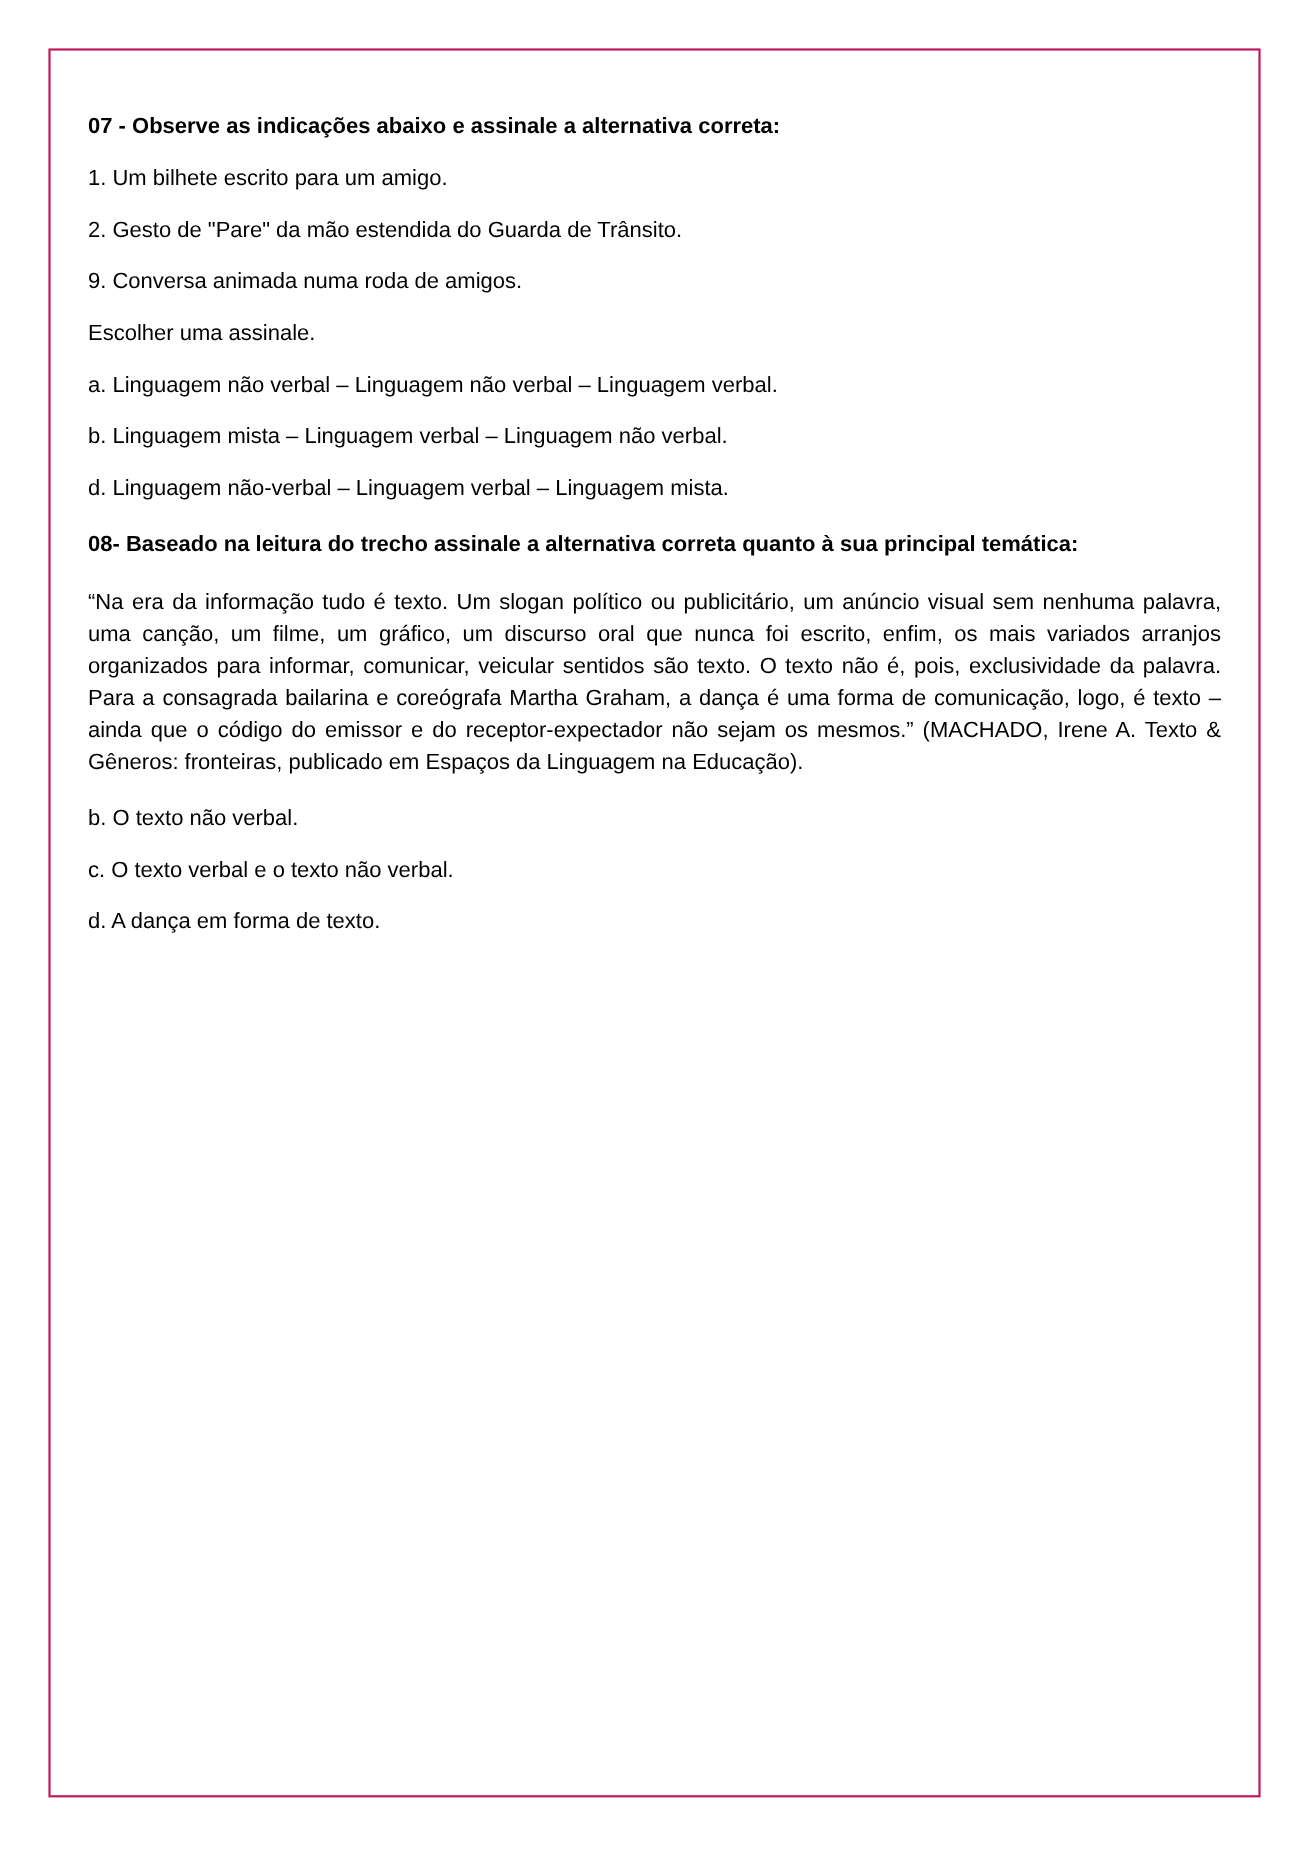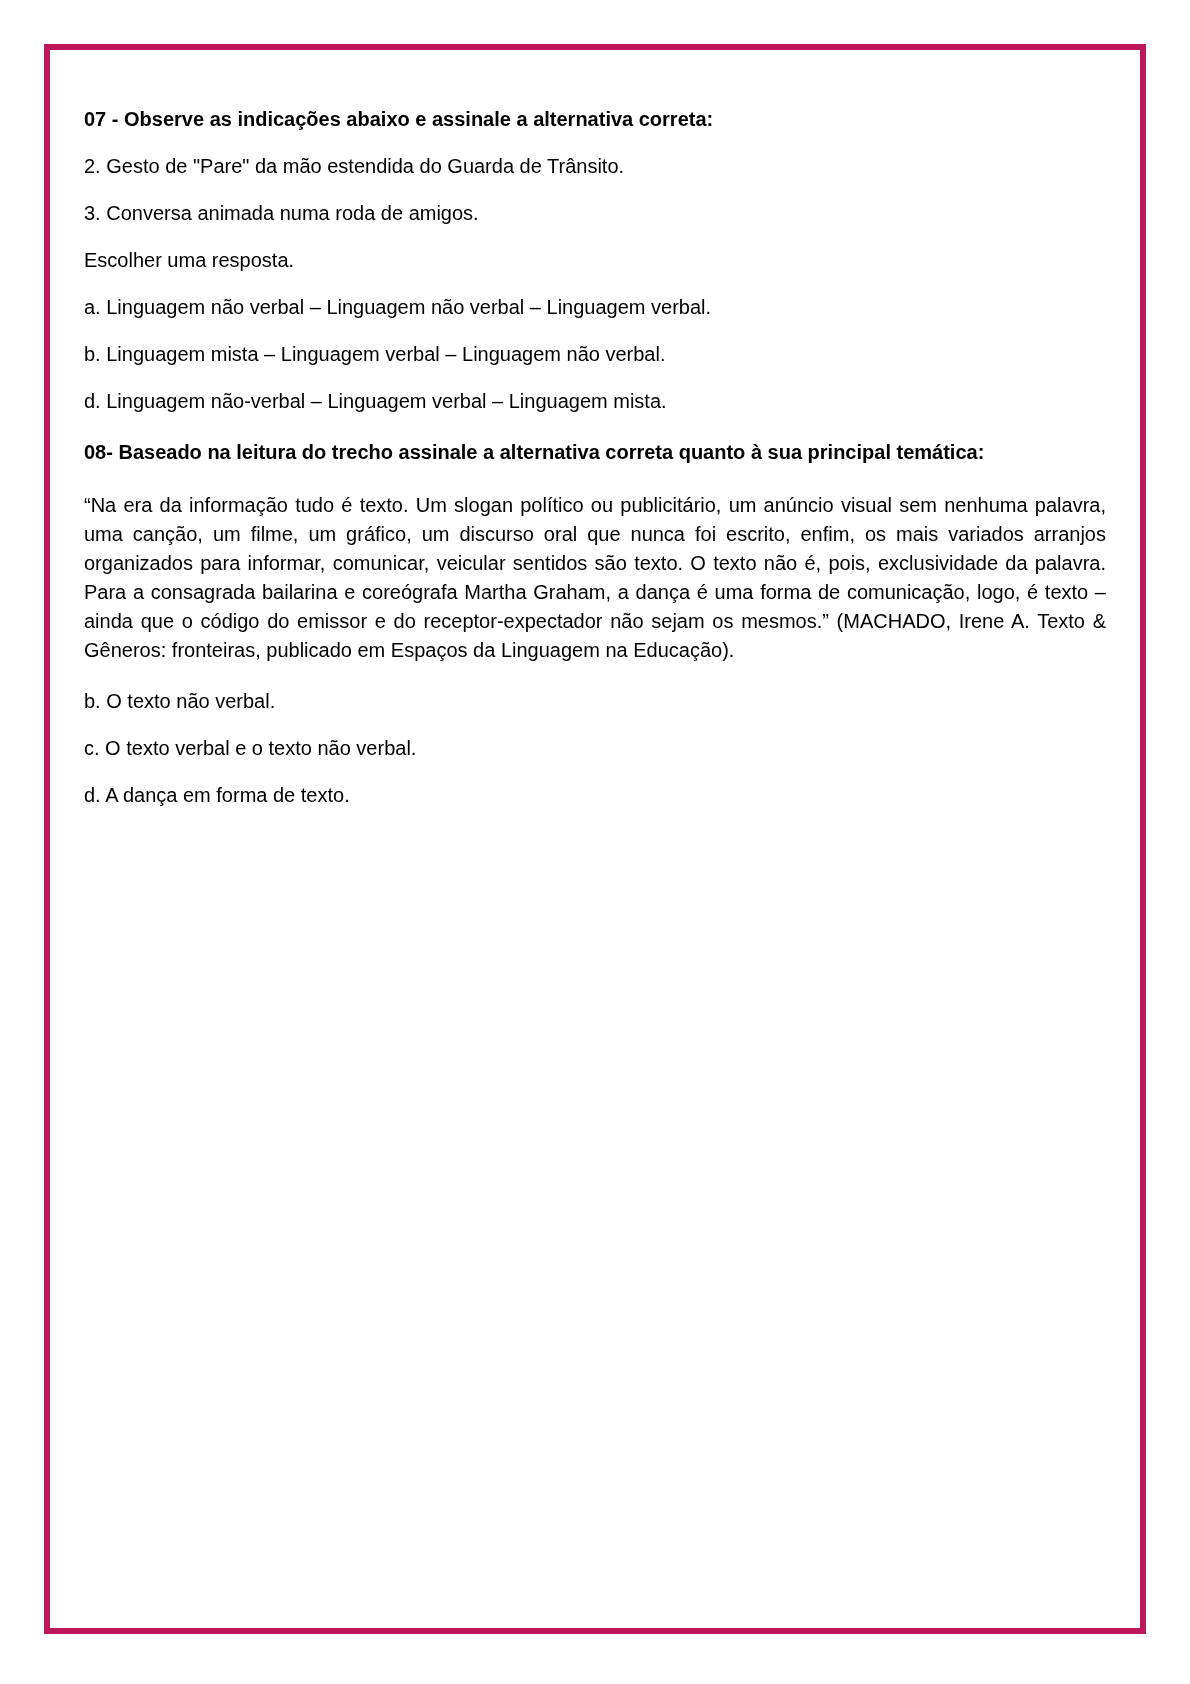--- a/index.html
+++ b/index.html
@@ -14,21 +14,21 @@
     height: 1684px;
     position: relative;
     overflow: hidden;
   }
   .page-frame {
     position: absolute;
     left: 44px;
     top: 44px;
     width: 1102px;
     height: 1590px;
-    border: 6px solid #be185d;
+    border: 2px solid #be185d;
     box-sizing: border-box;
     background: #ffffff;
   }
   .content {
     padding: 58px 34px 0 34px;
   }
   p {
     margin: 0 0 25px 0;
     font-size: 20px;
     line-height: 22px;
@@ -51,23 +51,24 @@
   }
 </style>
 </head>
 <body>
 
 <div class="page-frame">
   <div class="content">
 
     <section>
       <p class="bold">07 - Observe as indicações abaixo e assinale a alternativa correta:</p>
+      <p>1. Um bilhete escrito para um amigo.</p>
       <p>2. Gesto de "Pare" da mão estendida do Guarda de Trânsito.</p>
-      <p>3. Conversa animada numa roda de amigos.</p>
-      <p>Escolher uma resposta.</p>
+      <p>9. Conversa animada numa roda de amigos.</p>
+      <p>Escolher uma assinale.</p>
       <p>a. Linguagem não verbal – Linguagem não verbal – Linguagem verbal.</p>
       <p>b. Linguagem mista – Linguagem verbal – Linguagem não verbal.</p>
       <p>d. Linguagem não-verbal – Linguagem verbal – Linguagem mista.</p>
     </section>
 
     <section>
       <p class="bold q08-heading">08-  Baseado na leitura do trecho assinale a alternativa correta quanto à sua principal temática:</p>
       <p class="quote">“Na era da informação tudo é texto. Um slogan político ou publicitário, um anúncio visual sem nenhuma palavra, uma canção, um filme, um gráfico, um discurso oral que nunca foi escrito, enfim, os mais variados arranjos organizados para informar, comunicar, veicular sentidos são texto. O texto não é, pois, exclusividade da palavra. Para a consagrada bailarina e coreógrafa Martha Graham, a dança é uma forma de comunicação, logo, é texto – ainda que o código do emissor e do receptor-expectador não sejam os mesmos.” (MACHADO, Irene A. Texto &amp; Gêneros: fronteiras, publicado em Espaços da Linguagem na Educação).</p>
       <p>b. O texto não verbal.</p>
       <p>c. O texto verbal e o texto não verbal.</p>

